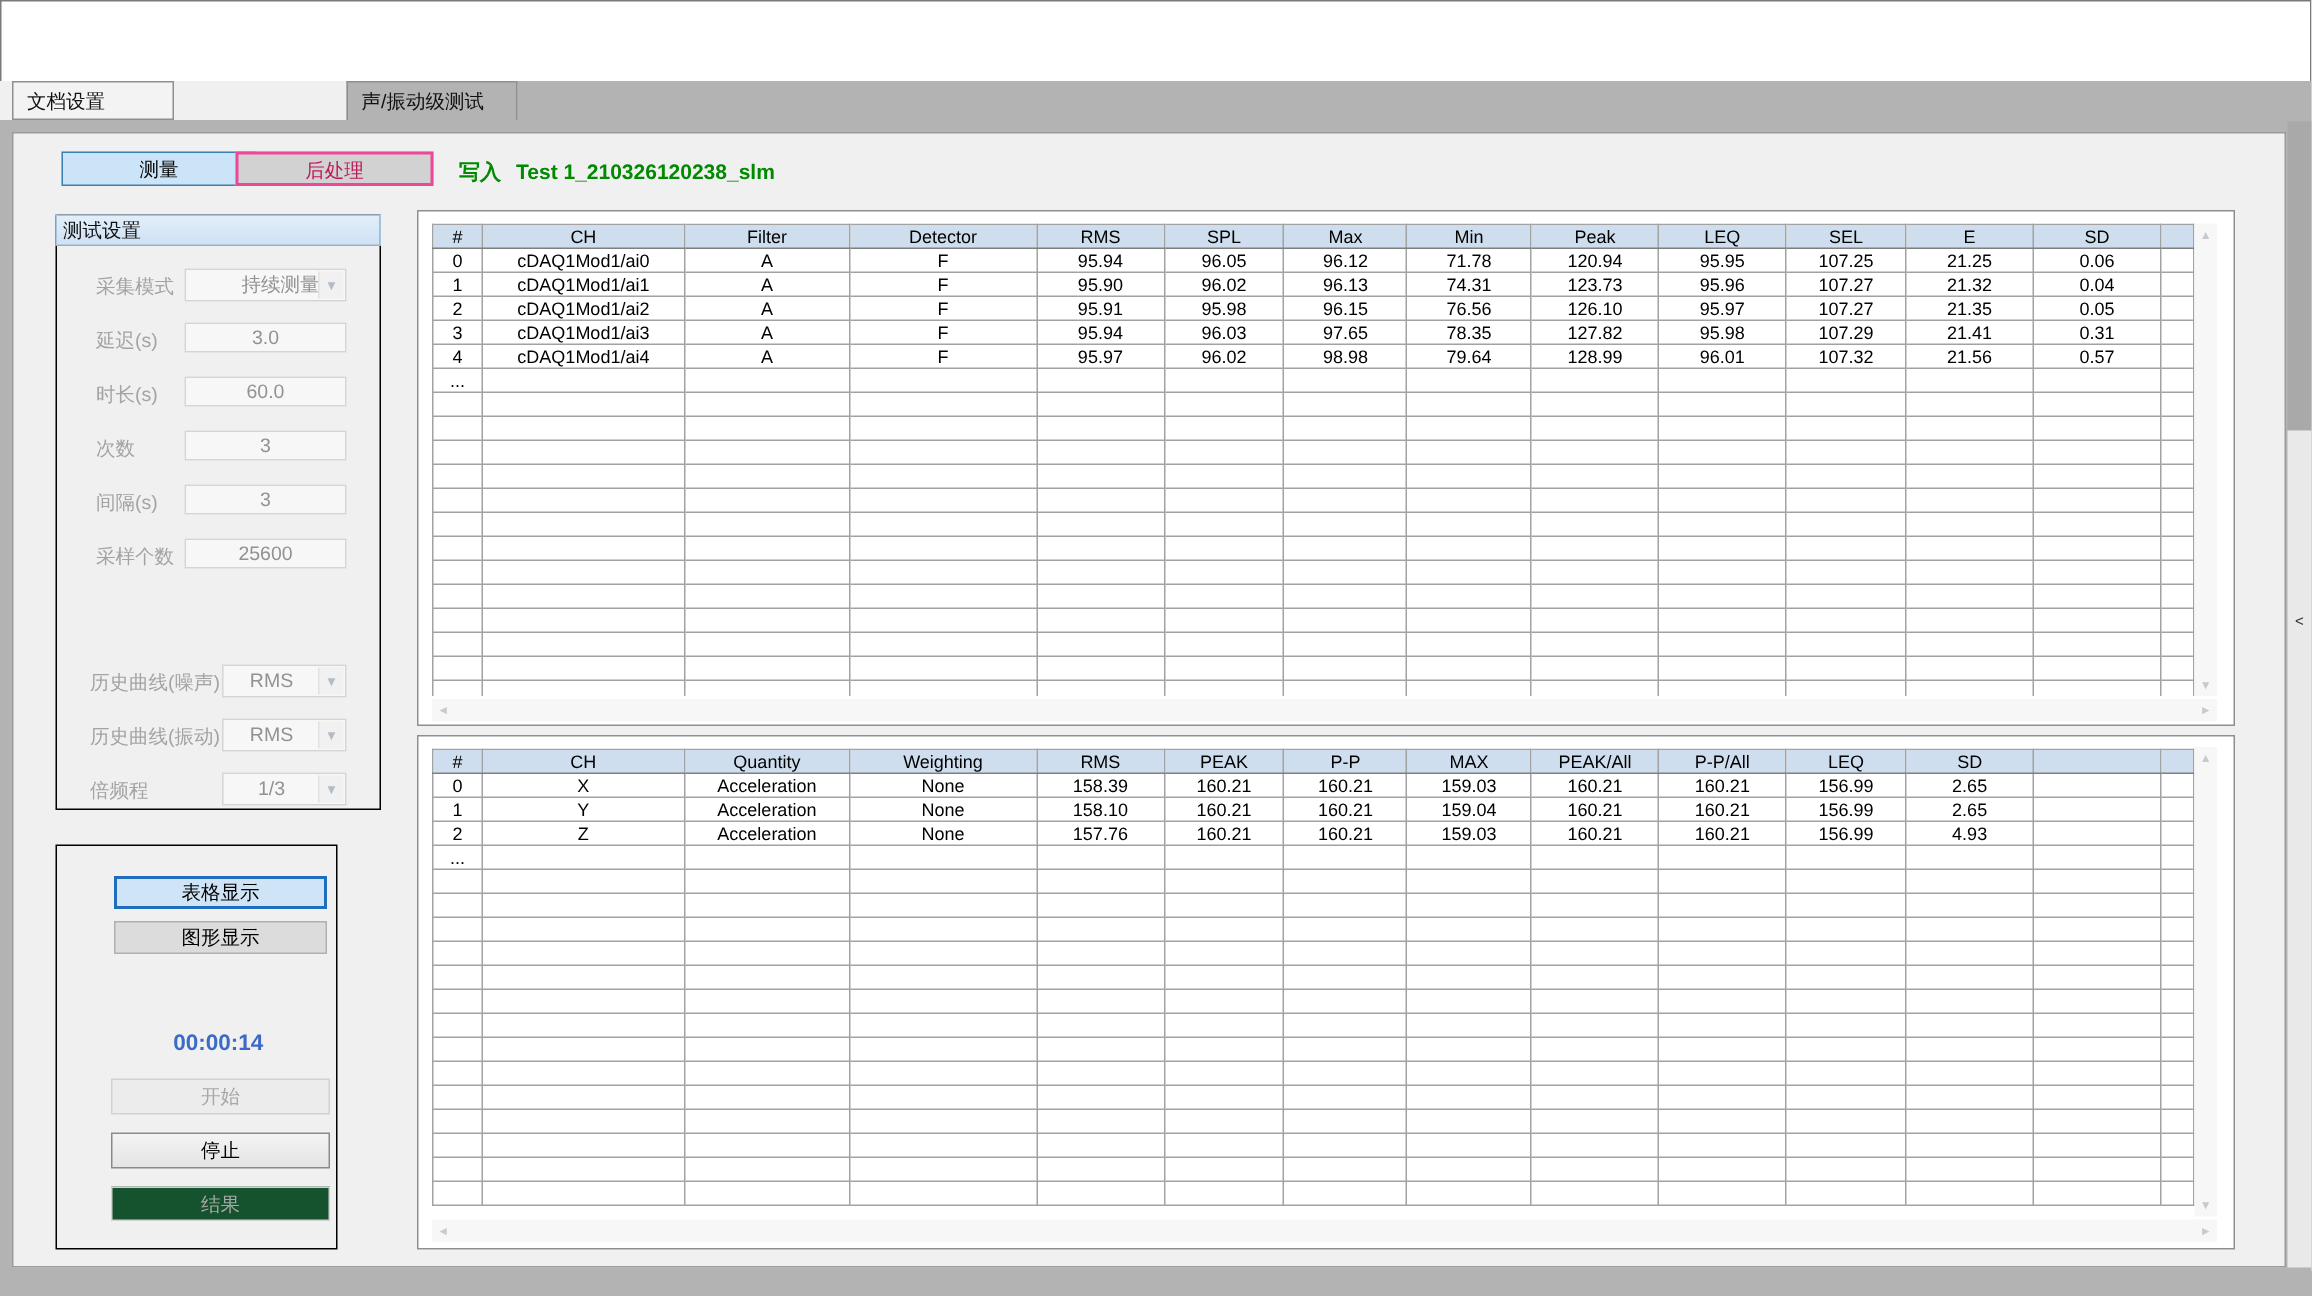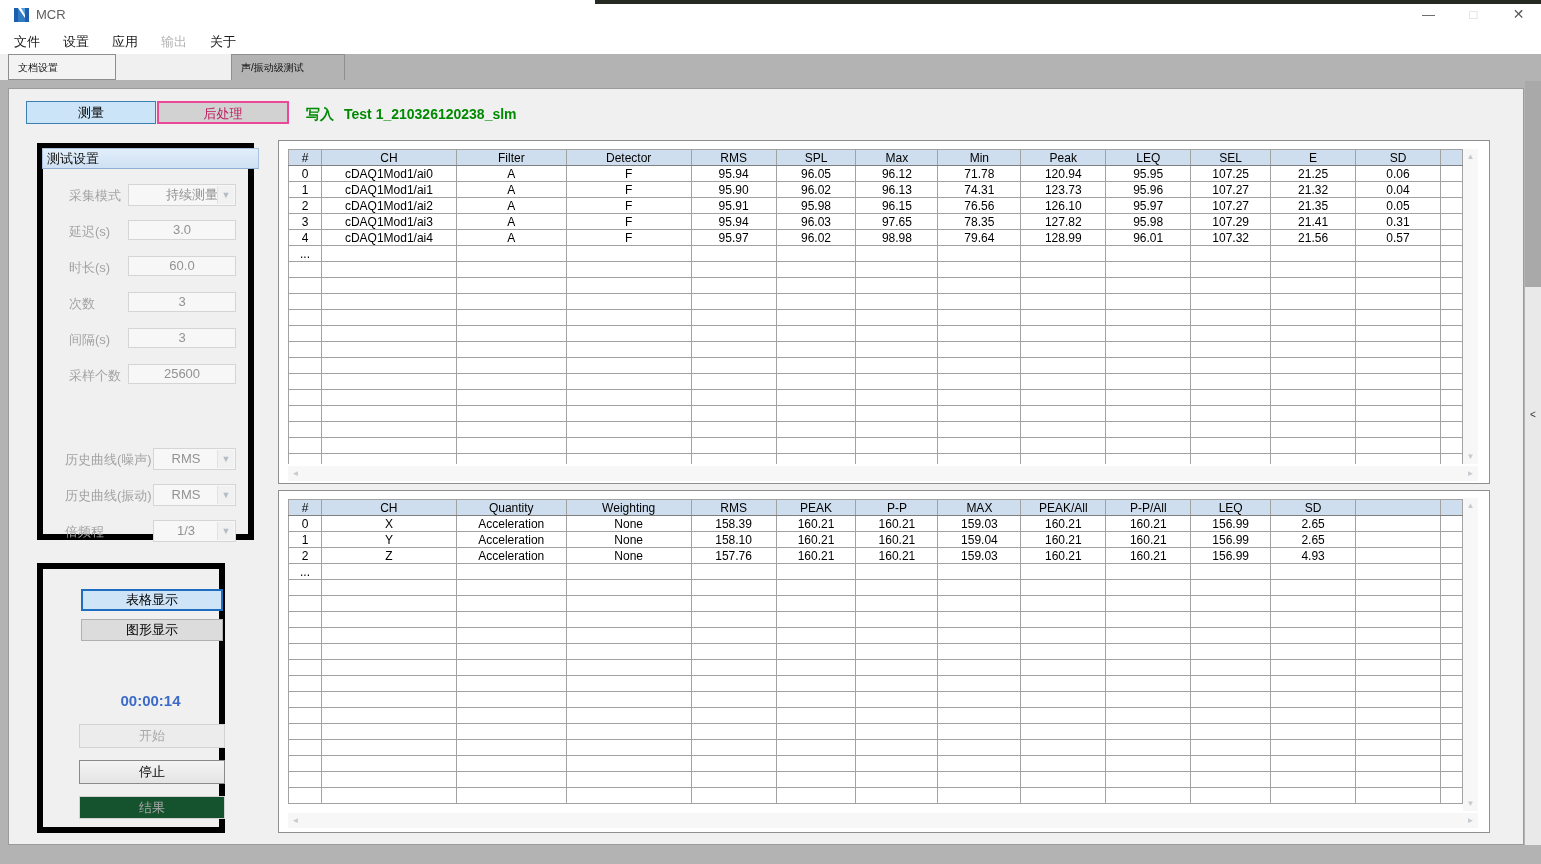--- a/index.html
+++ b/index.html
@@ -18,41 +18,41 @@
   #btn-close { left:1496px; font-size:14px; }
 
   
   #menubar { position:absolute; left:0; top:29px; width:1541px; height:25px; background:#ffffff; display:flex; align-items:center; padding-left:12px; gap:19px; }
   .menu-item { font-size:13px; color:#1a1a1a; padding:2px 2px; }
   .menu-item.disabled { color:#b4b4b4; }
 
   
   #tabbar { position:absolute; left:0; top:54px; width:1541px; height:26px; background:#f0f0f0; }
   #tabbar-grayfill { position:absolute; left:345px; top:0; width:1196px; height:26px; background:#b3b3b3; }
-  .tab { position:absolute; top:0; height:26px; font-size:10px; color:#111; padding-left:9px; line-height:25px; background:#f3f3f3; border:1px solid #8f8f8f; }
+  .tab { position:absolute; top:0; height:26px; font-size:13px; color:#111; padding-left:9px; line-height:25px; background:#f3f3f3; border:1px solid #8f8f8f; }
   .tab.selected { background:#b3b3b3; border-bottom:none; }
 
   
   #page { position:absolute; left:0; top:80px; width:1541px; height:784px; background:#b3b3b3; }
   #panel { position:absolute; left:8px; top:88px; width:1516px; height:757px; background:#f0f0f0; border:1px solid #9b9b9b; }
 
   
   #right-strip-top { position:absolute; left:1525px; top:81px; width:16px; height:206px; background:#a9a9a9; }
   #right-strip-bottom { position:absolute; left:1525px; top:287px; width:16px; height:558px; background:#e9e9e9; }
   #collapse-handle { position:absolute; left:1525px; top:405px; width:16px; height:20px; text-align:center; line-height:20px; font-size:10px; color:#333; }
 
   
   .mode-btn { position:absolute; height:23px; font-size:13px; text-align:center; line-height:21px; }
-  #btn-measure { left:26px; top:101px; width:130px; background:#cce4f7; border:1px solid #3c7fb1; color:#000; }
+  #btn-measure { left:41px; top:101px; width:130px; background:#cce4f7; border:1px solid #3c7fb1; color:#000; }
   #btn-post { left:157px; top:101px; width:132px; background:#d2d2d2; border:2px solid #ec4899; color:#be185d; }
   #write-label { position:absolute; left:306px; top:106px; font-size:14px; font-weight:bold; color:#008a00; }
   #file-name { position:absolute; left:344px; top:106px; font-size:14px; font-weight:bold; color:#008a00; }
 
   
-  .groupbox { position:absolute; background:#f0f0f0; border:6px solid #000000; }
+  .groupbox { position:absolute; background:#f0f0f0; border:1px solid #000000; }
   #group-settings { left:37px; top:143px; width:217px; height:397px; }
   #group-settings-header { position:absolute; left:-1px; top:-1px; width:217px; height:21px;
       background:linear-gradient(#e2eefa,#cfe1f4); border:1px solid #a8c3de; border-bottom:1px solid #8fb0d2;
       font-size:13px; color:#111; line-height:19px; padding-left:4px; }
   #group-control { left:37px; top:563px; width:188px; height:270px; }
 
   .field-label { position:absolute; font-size:13px; color:#a3a3a3; }
   .field-box { position:absolute; background:#f7f7f7; border:1px solid #d5d5d5; font-size:13px; color:#929292; text-align:center; }
   .field-box .val { display:block; line-height:20px; }
   .dd-arrow { position:absolute; right:1px; top:1px; bottom:1px; width:17px; background:#f1f1f1; border-left:1px solid #e2e2e2; color:#b4bcc4; font-size:9px; text-align:center; line-height:19px; }
@@ -89,42 +89,21 @@
   .sarrow.up { top:0; left:0; }
   .sarrow.down { bottom:0; left:0; }
   .sarrow.left { left:0; top:0; }
   .sarrow.right { right:0; top:0; }
 </style>
 </head>
 <body>
 
 <div id="app">
 
-  <div id="titlebar">
-    <svg id="applogo" viewBox="0 0 18 18">
-      <rect x="0" y="1" width="17" height="16" fill="#ffffff"></rect>
-      <polygon points="1,16 1,2 5,2 5,16" fill="#1d5fae"></polygon>
-      <polygon points="5,16 5,2 12,12 12,16" fill="#2f7cc4"></polygon>
-      <polygon points="8,2 12,2 12,9" fill="#55a0dc"></polygon>
-      <polygon points="12,16 12,2 16,2 16,16" fill="#1d5fae"></polygon>
-    </svg>
-    <span id="apptitle">MCR</span>
-    <div id="darkstrip"></div>
-    <div id="btn-min" class="winbtn">—</div>
-    <div id="btn-max" class="winbtn">□</div>
-    <div id="btn-close" class="winbtn">✕</div>
-  </div>
-
-  <div id="menubar">
-      <div class="menu-item">文件</div>
-      <div class="menu-item">设置</div>
-      <div class="menu-item">应用</div>
-      <div class="menu-item disabled">输出</div>
-      <div class="menu-item">关于</div>
-    </div>
+
 
   <div id="tabbar">
     <div id="tabbar-grayfill"></div>
   <div class="tab" style="left: 8px; width: 108px;">文档设置</div>
       <div class="tab" style="left: 119px; width: 110px; margin-top: 32px;">通道设置</div>
       <div class="tab selected" style="left: 231px; width: 114px;">声/振动级测试</div>
     </div>
 
   <div id="page"></div>
   <div id="panel"></div>

